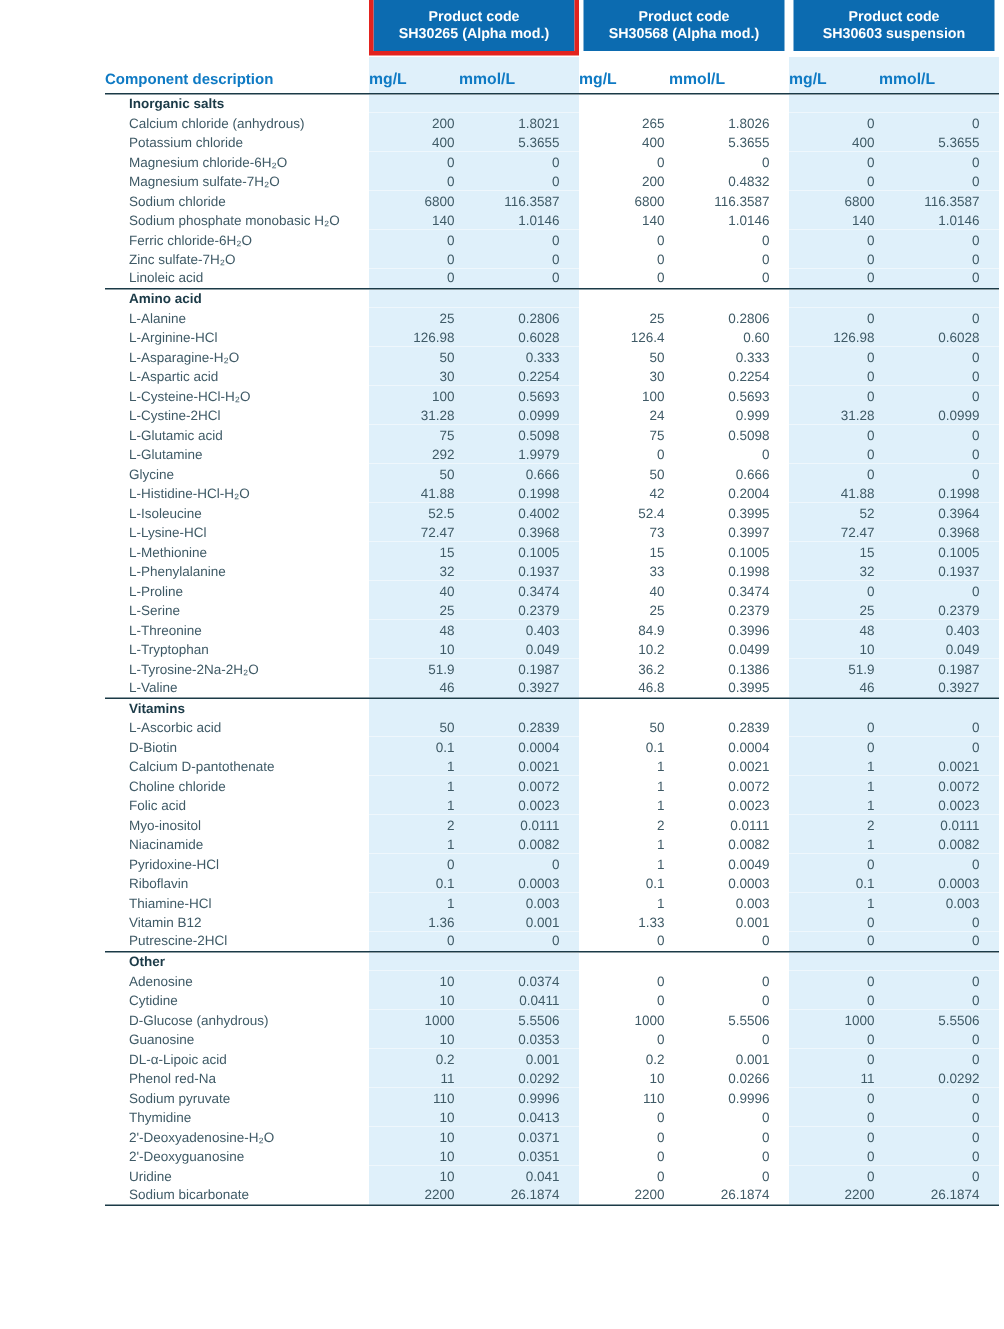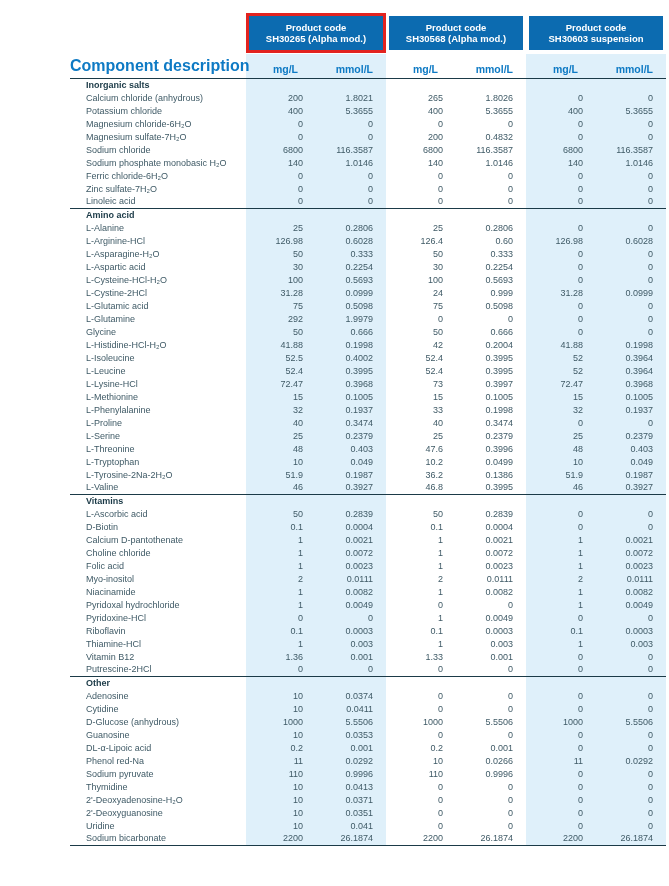--- a/index.html
+++ b/index.html
@@ -9,21 +9,20 @@
     width:669px; height:886px;
     background:#ffffff;
     font-family:"Liberation Sans", "DejaVu Sans", sans-serif;
     padding-left:70px;
     overflow:hidden;
   }
   
   .boxes-row {
     display:flex;
     margin-left:176px;
-    margin-top:16px;
     width:420px;
     height:38px;
   }
   .pbox { flex:0 0 140px; }
   .pbox-in {
     margin:0 3px;
     height:34px;
     background:#0c6bb0;
     color:#ffffff;
     text-align:center;
@@ -39,29 +38,28 @@
     border-collapse:collapse;
     table-layout:fixed;
   }
   col.c-label { width:176px; }
   col.c-mg    { width:60px; }
   col.c-mmol  { width:80px; }
   thead td { vertical-align:bottom; height:24px; }
   td.comp-desc {
     color:#0e7ac4;
     font-weight:bold;
-    font-size:16px;
+    font-size:10px;
     padding-bottom:3px;
     white-space:nowrap;
   }
   td.unit {
     color:#0e7ac4;
     font-weight:bold;
     font-size:10.5px;
-    text-align:right;
     padding-bottom:3px;
   }
   td.unit.mg   { padding-right:8px; }
   td.unit.mmol { padding-right:13px; }
   tbody td {
     height:13px;
     font-size:9px;
     color:#3f5a66;
     white-space:nowrap;
     overflow:hidden;
@@ -319,29 +317,20 @@
         <tr>
           <td class="label">L-Isoleucine</td>
           <td class="num band mg">52.5</td>
           <td class="num band mmol">0.4002</td>
           <td class="num mg">52.4</td>
           <td class="num mmol">0.3995</td>
           <td class="num band mg">52</td>
           <td class="num band mmol">0.3964</td>
         </tr>
         <tr>
-          <td class="label">L-Leucine</td>
-          <td class="num band mg">52.4</td>
-          <td class="num band mmol">0.3995</td>
-          <td class="num mg">52.4</td>
-          <td class="num mmol">0.3995</td>
-          <td class="num band mg">52</td>
-          <td class="num band mmol">0.3964</td>
-        </tr>
-        <tr>
           <td class="label">L-Lysine-HCl</td>
           <td class="num band mg">72.47</td>
           <td class="num band mmol">0.3968</td>
           <td class="num mg">73</td>
           <td class="num mmol">0.3997</td>
           <td class="num band mg">72.47</td>
           <td class="num band mmol">0.3968</td>
         </tr>
         <tr>
           <td class="label">L-Methionine</td>
@@ -376,21 +365,21 @@
           <td class="num band mmol">0.2379</td>
           <td class="num mg">25</td>
           <td class="num mmol">0.2379</td>
           <td class="num band mg">25</td>
           <td class="num band mmol">0.2379</td>
         </tr>
         <tr>
           <td class="label">L-Threonine</td>
           <td class="num band mg">48</td>
           <td class="num band mmol">0.403</td>
-          <td class="num mg">47.6</td>
+          <td class="num mg">84.9</td>
           <td class="num mmol">0.3996</td>
           <td class="num band mg">48</td>
           <td class="num band mmol">0.403</td>
         </tr>
         <tr>
           <td class="label">L-Tryptophan</td>
           <td class="num band mg">10</td>
           <td class="num band mmol">0.049</td>
           <td class="num mg">10.2</td>
           <td class="num mmol">0.0499</td>
@@ -481,29 +470,20 @@
         <tr>
           <td class="label">Niacinamide</td>
           <td class="num band mg">1</td>
           <td class="num band mmol">0.0082</td>
           <td class="num mg">1</td>
           <td class="num mmol">0.0082</td>
           <td class="num band mg">1</td>
           <td class="num band mmol">0.0082</td>
         </tr>
         <tr>
-          <td class="label">Pyridoxal hydrochloride</td>
-          <td class="num band mg">1</td>
-          <td class="num band mmol">0.0049</td>
-          <td class="num mg">0</td>
-          <td class="num mmol">0</td>
-          <td class="num band mg">1</td>
-          <td class="num band mmol">0.0049</td>
-        </tr>
-        <tr>
           <td class="label">Pyridoxine-HCl</td>
           <td class="num band mg">0</td>
           <td class="num band mmol">0</td>
           <td class="num mg">1</td>
           <td class="num mmol">0.0049</td>
           <td class="num band mg">0</td>
           <td class="num band mmol">0</td>
         </tr>
         <tr>
           <td class="label">Riboflavin</td>

